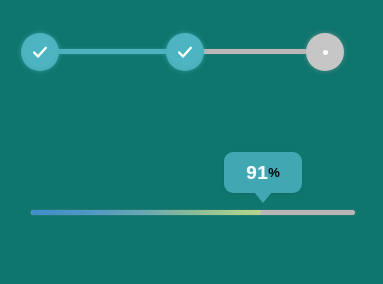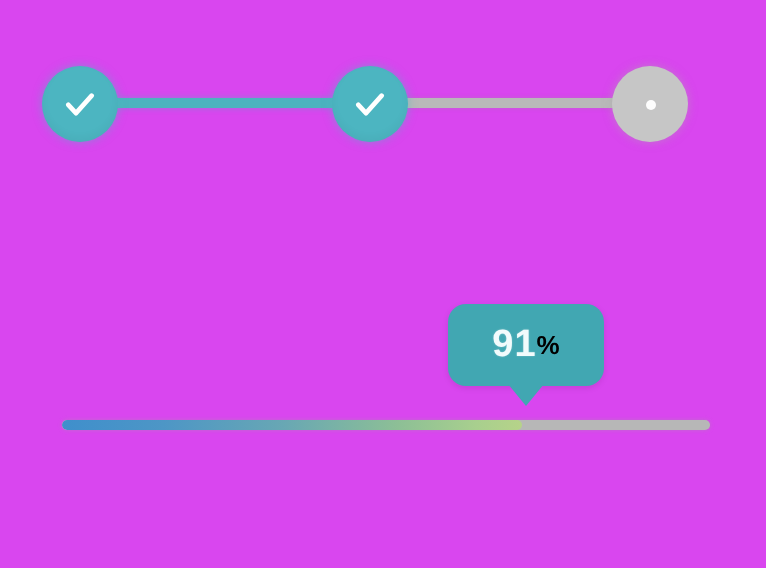--- a/index.html
+++ b/index.html
@@ -7,21 +7,21 @@
     padding: 0;
     background: #ffffff;
   }
   body {
     font-family: "Liberation Sans", sans-serif;
   }
   #canvas {
     position: relative;
     width: 383px;
     height: 284px;
-    background: #d946ef;
+    background: #0f766e;
     overflow: hidden;
   }
 
   
   #stepper {
     position: absolute;
     left: 0;
     top: 0;
     width: 383px;
     height: 110px;

